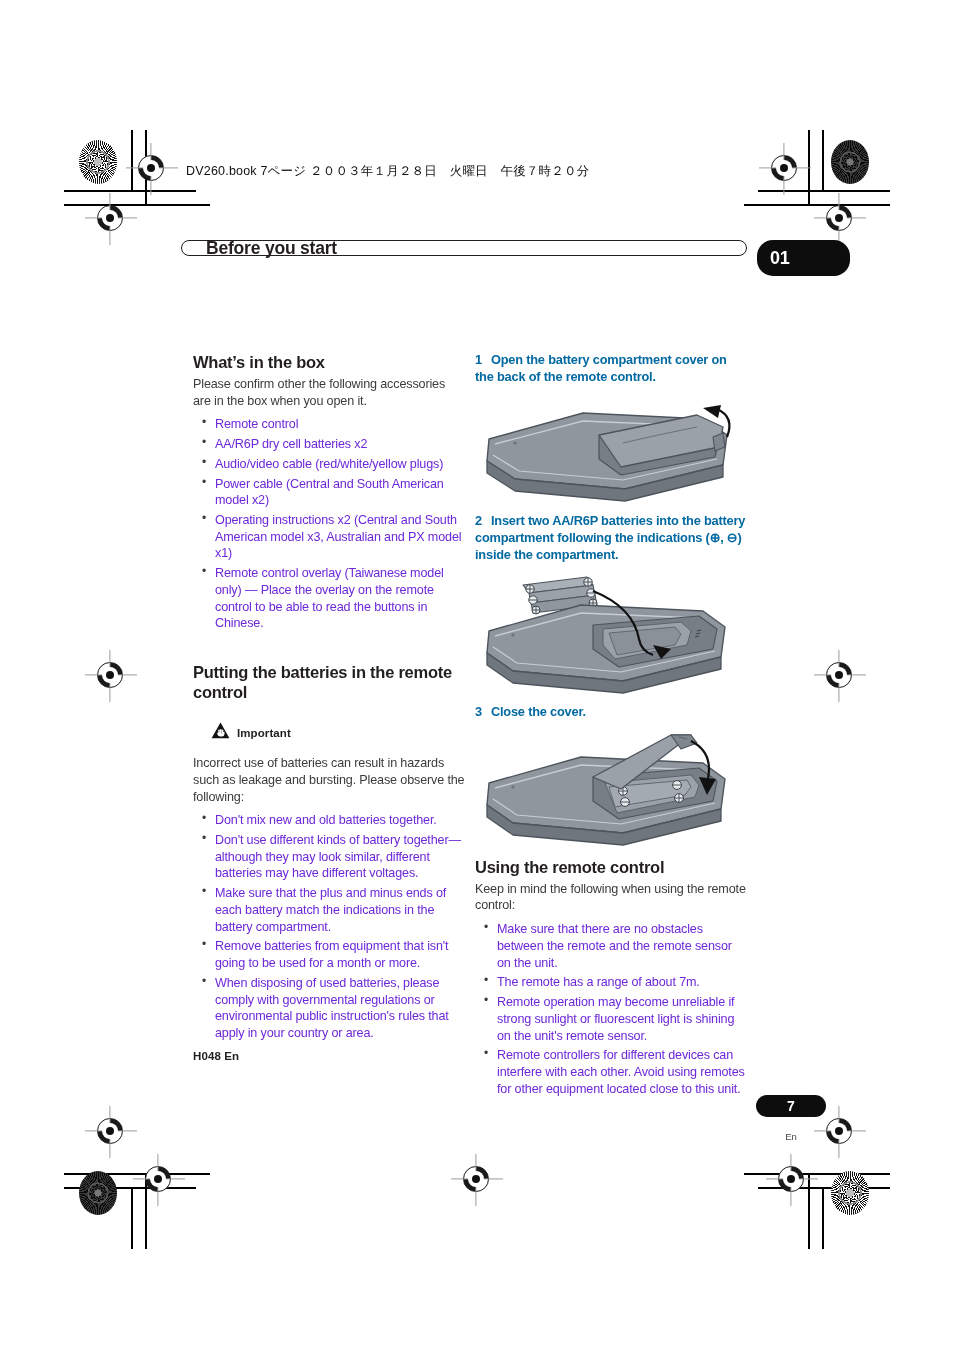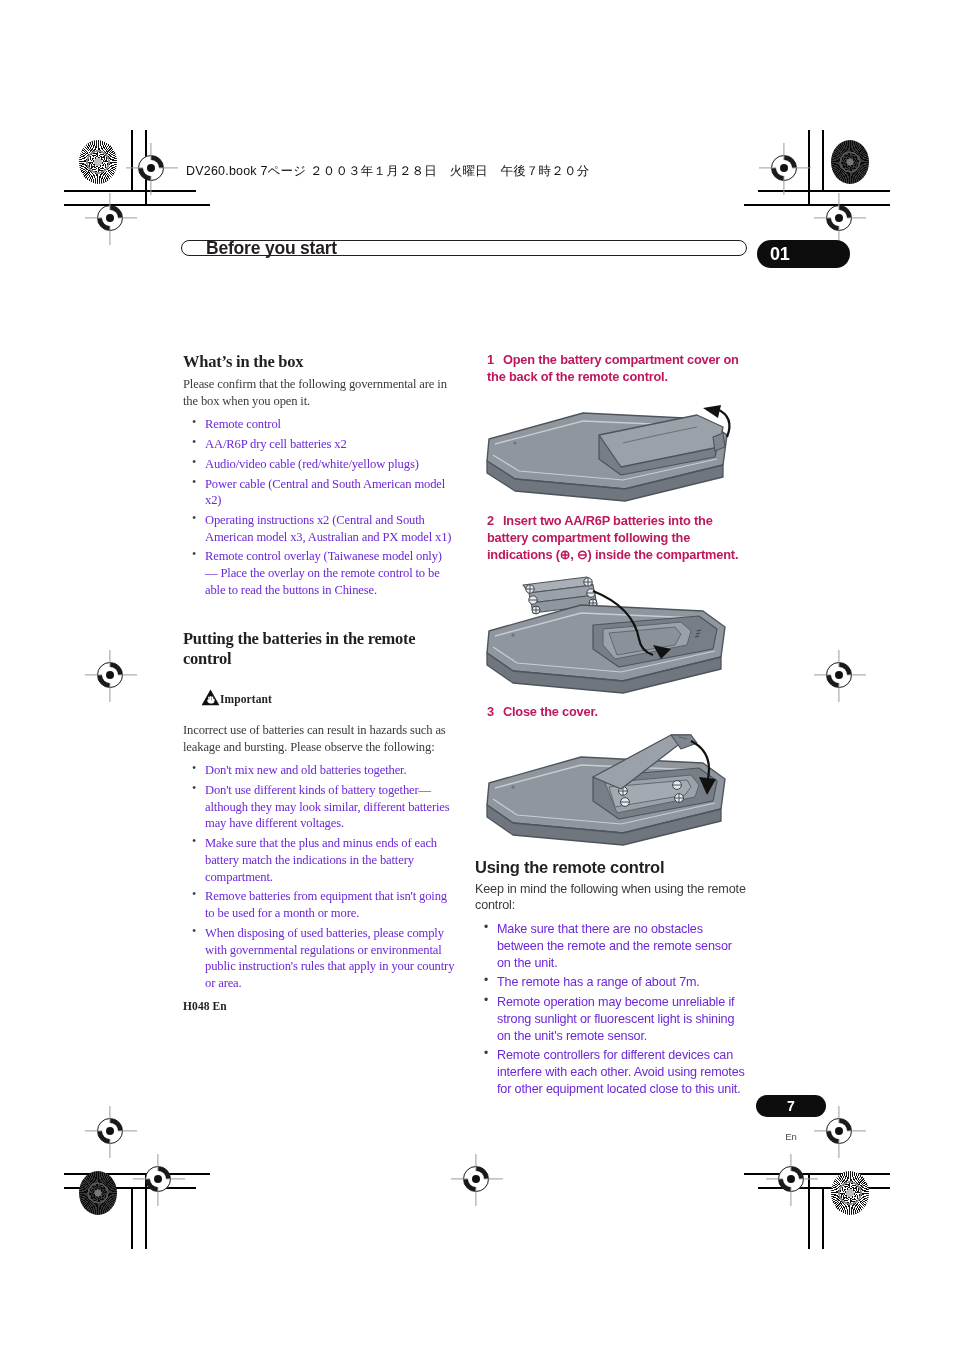--- a/index.html
+++ b/index.html
@@ -99,21 +99,21 @@
     font-weight: bold;
     letter-spacing: -0.2px;
     padding-left: 24px;
     color: #231f20;
   }
   .chapter-num {
     position: absolute;
     left: 757px;
     top: 240px;
     width: 93px;
-    height: 28px;
+    height: 36px;
     background: #0d0d0d;
     border-radius: 16px;
     color: #fff;
     font-size: 18px;
     font-weight: bold;
     display: flex;
     align-items: center;
     padding-left: 13px;
     box-sizing: border-box;
     letter-spacing: -0.3px;
@@ -128,21 +128,21 @@
     letter-spacing: 0.2px;
     white-space: nowrap;
   }
 
   
   .col {
     position: absolute;
     width: 272px;
     top: 352px;
   }
-  .col-left  { left: 183px; font-family: Liberation Serif, serif; }
+  .col-left  { left: 193px; }
   .col-right { left: 475px; }
 
   h2.sec {
     font-size: 16.5px;
     font-weight: bold;
     margin: 0 0 4px 0;
     line-height: 1.22;
     letter-spacing: -0.25px;
     color: #231f20;
   }
@@ -176,35 +176,36 @@
     left: 9px;
     top: -1px;
     font-size: 12px;
     color: #3b3b3d;
   }
 
   
   .important-row {
     display: flex;
     align-items: center;
+    gap: 7px;
     margin: 20px 0 12px 18px;
   }
   .important-label {
     font-size: 11.5px;
     font-weight: bold;
     color: #231f20;
     letter-spacing: 0.1px;
   }
 
   .steps-head {
     font-size: 12.8px;
     font-weight: bold;
     line-height: 1.3;
-    color: #be185d;
-    margin: 0 0 6px 12px;
+    color: #0369a1;
+    margin: 0 0 6px 0;
     letter-spacing: -0.2px;
   }
   .steps-head .num { margin-right: 9px; }
 
   .fig { margin: 6px 0 10px 0; display: block; }
 
   .code-note {
     font-size: 11.5px;
     font-weight: bold;
     color: #231f20;
@@ -346,21 +347,21 @@
   <div class="book-meta">DV260.book  7ページ  ２００３年１月２８日　火曜日　午後７時２０分</div>
 
   <div class="chapter-bar">
     <span class="chapter-title">Before you start</span>
   </div>
   <div class="chapter-num">01</div>
 
   <div class="col col-left">
 
     <h2 class="sec">What’s in the box</h2>
-    <p class="body">Please confirm that the following governmental are in the box when you open it.</p>
+    <p class="body">Please confirm other the following accessories are in the box when you open it.</p>
     <ul class="bul">
       <li>Remote control</li>
       <li>AA/R6P dry cell batteries x2</li>
       <li>Audio/video cable (red/white/yellow plugs)</li>
       <li>Power cable  (Central and South American model x2)</li>
       <li>Operating instructions x2  (Central and South American model x3, Australian and PX model x1)</li>
       <li>Remote control overlay (Taiwanese model only) — Place the overlay on the remote control to be able to read the buttons in Chinese.</li>
     </ul>
 
     <h2 class="sec spaced">Putting the batteries in the remote control</h2>

